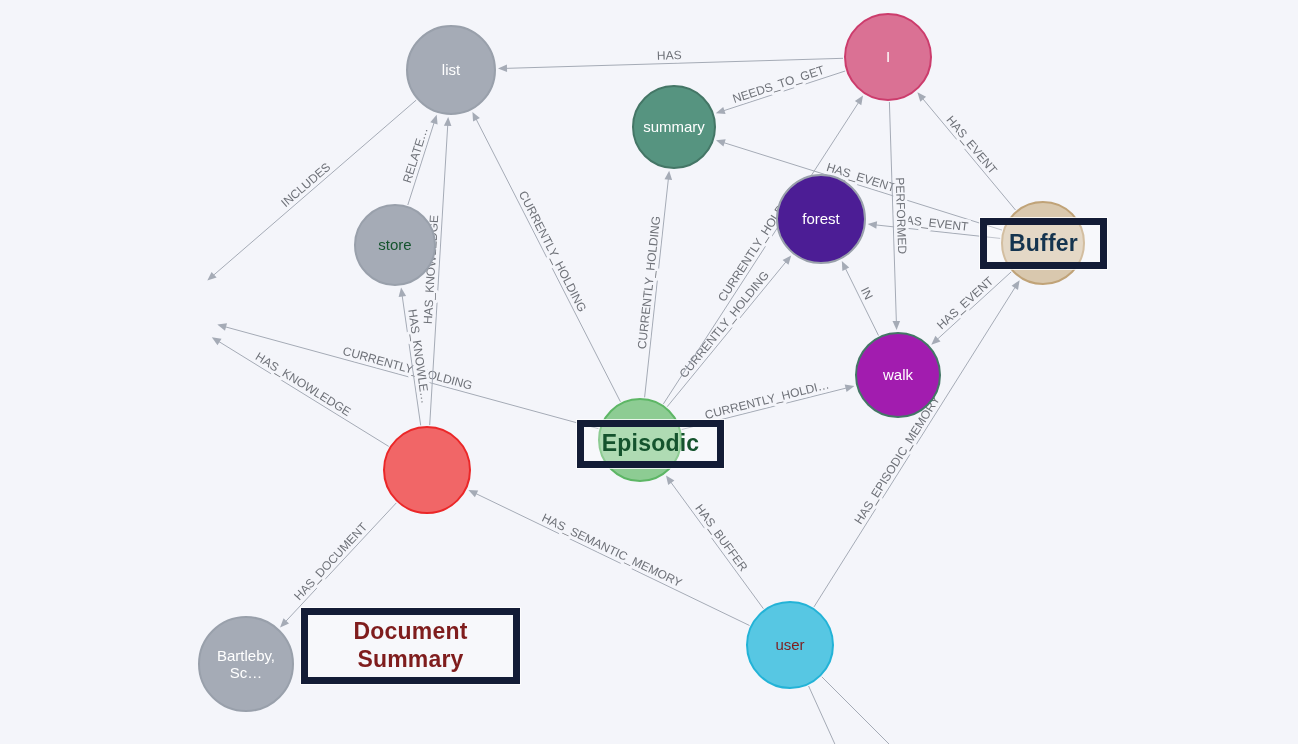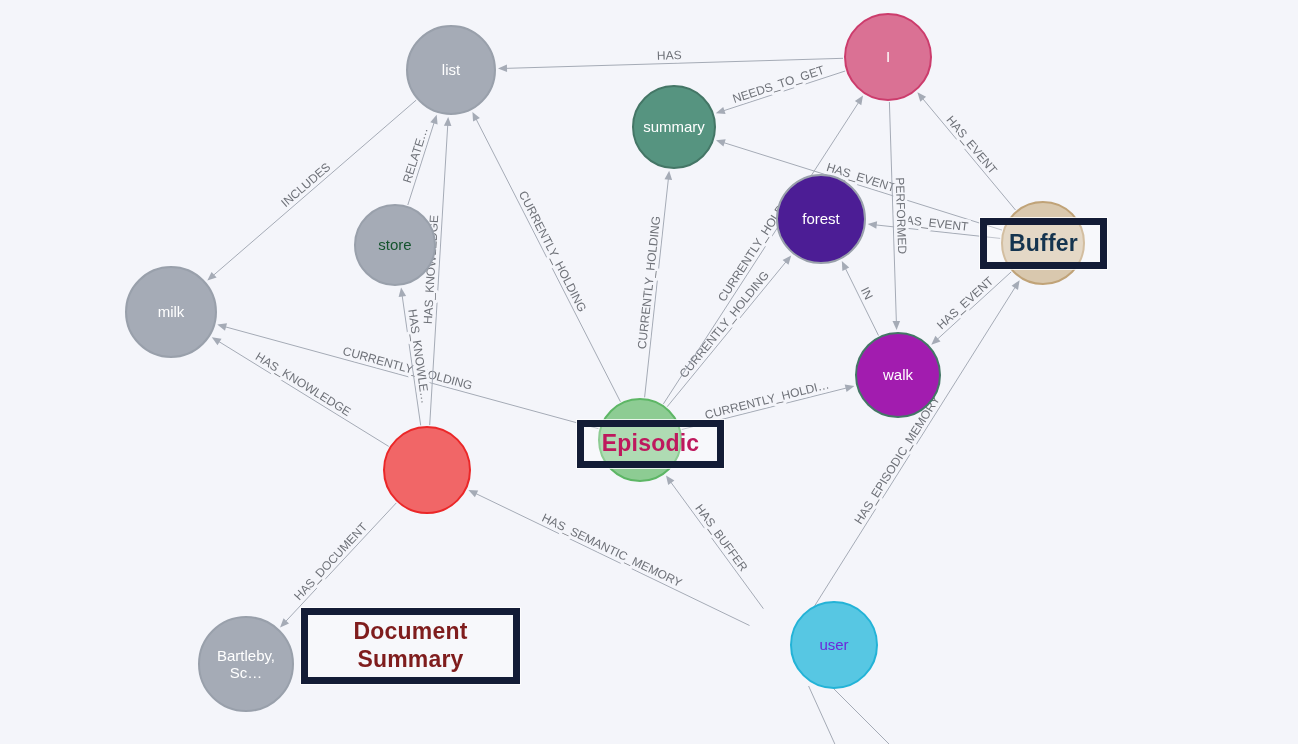--- a/index.html
+++ b/index.html
@@ -183,43 +183,40 @@
       </div>
       <div class="node" style="left: 776px; top: 174px; width: 90px; height: 90px; background: #4c1d95; border-color: rgb(153, 160, 171); color: rgb(255, 255, 255);">
         <span>forest</span>
       </div>
       <div class="node" style="left: 1001px; top: 201px; width: 84px; height: 84px; background: rgb(217, 200, 174); border-color: rgb(192, 163, 120); color: rgb(92, 77, 49);">
         <span></span>
       </div>
       <div class="node" style="left: 354px; top: 204px; width: 82px; height: 82px; background: rgb(165, 171, 182); border-color: rgb(153, 160, 171); color: #14532d;">
         <span>store</span>
       </div>
-      <div class="node" style="left: 125px; top: 266px; width: 92px; height: 92px; background: rgb(165, 171, 182); border-color: rgb(153, 160, 171); color: rgb(255, 255, 255);">
-        <span>milk</span>
-      </div>
       <div class="node" style="left: 855px; top: 332px; width: 86px; height: 86px; background: #a21caf; border-color: rgb(68, 118, 102); color: rgb(255, 255, 255);">
         <span>walk</span>
       </div>
       <div class="node" style="left: 598px; top: 398px; width: 84px; height: 84px; background: rgb(141, 204, 147); border-color: rgb(93, 182, 101); color: rgb(42, 44, 52);">
         <span></span>
       </div>
       <div class="node" style="left: 383px; top: 426px; width: 88px; height: 88px; background: rgb(241, 102, 103); border-color: rgb(235, 39, 40); color: rgb(255, 255, 255);">
         <span></span>
       </div>
-      <div class="node" style="left: 790px; top: 601px; width: 88px; height: 88px; background: rgb(87, 199, 227); border-color: rgb(35, 179, 215); color: #6d28d9;">
+      <div class="node" style="left: 746px; top: 601px; width: 88px; height: 88px; background: rgb(87, 199, 227); border-color: rgb(35, 179, 215); color: #7f1d1d;">
         <span>user</span>
       </div>
       <div class="node" style="left: 198px; top: 616px; width: 96px; height: 96px; background: rgb(165, 171, 182); border-color: rgb(153, 160, 171); color: rgb(255, 255, 255);">
         <span>Bartleby,<br>Sc…</span>
       </div>
     </div>
   <div class="layer">
       <div class="overlay" style="left: 980px; top: 218px; width: 127px; height: 51px; border-color: rgb(19, 28, 54); background: rgba(255, 255, 255, 0.3); color: rgb(20, 52, 79);">
         <span>Buffer</span>
       </div>
-      <div class="overlay" style="left: 577px; top: 420px; width: 147px; height: 48px; border-color: rgb(19, 28, 54); background: rgba(255, 255, 255, 0.3); color: #be185d;">
+      <div class="overlay" style="left: 577px; top: 420px; width: 147px; height: 48px; border-color: rgb(19, 28, 54); background: rgba(255, 255, 255, 0.3); color: #14532d;">
         <span>Episodic</span>
       </div>
       <div class="overlay" style="left: 301px; top: 608px; width: 219px; height: 76px; border-color: rgb(19, 28, 54); background: rgba(255, 255, 255, 0.3); color: #7f1d1d;">
         <span>Document Summary</span>
       </div>
     </div>
 </div>
 
 </body></html>

